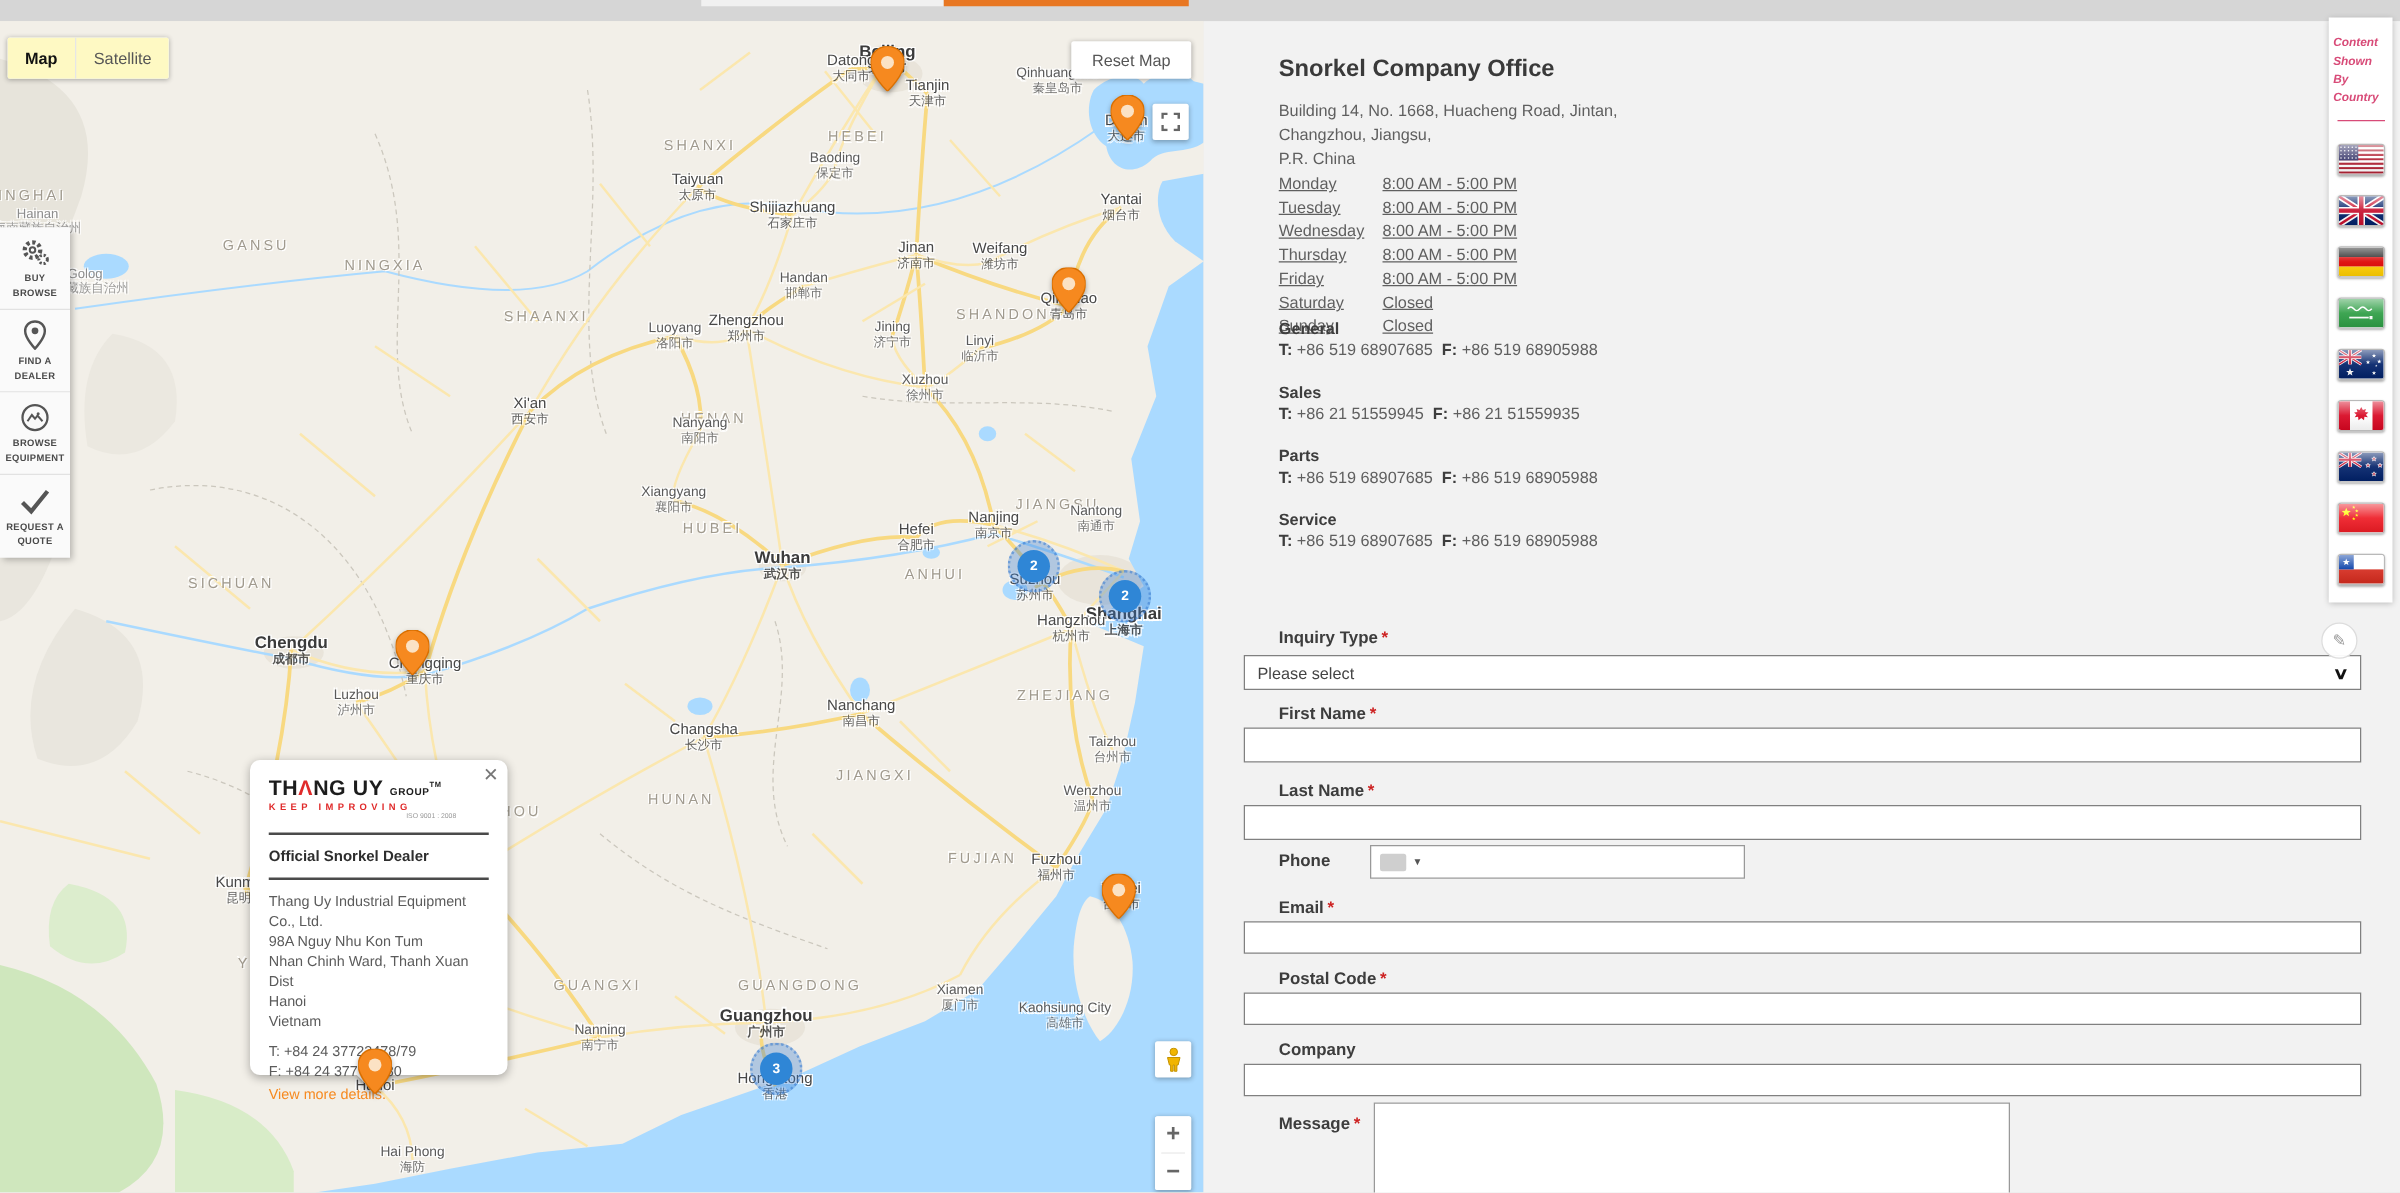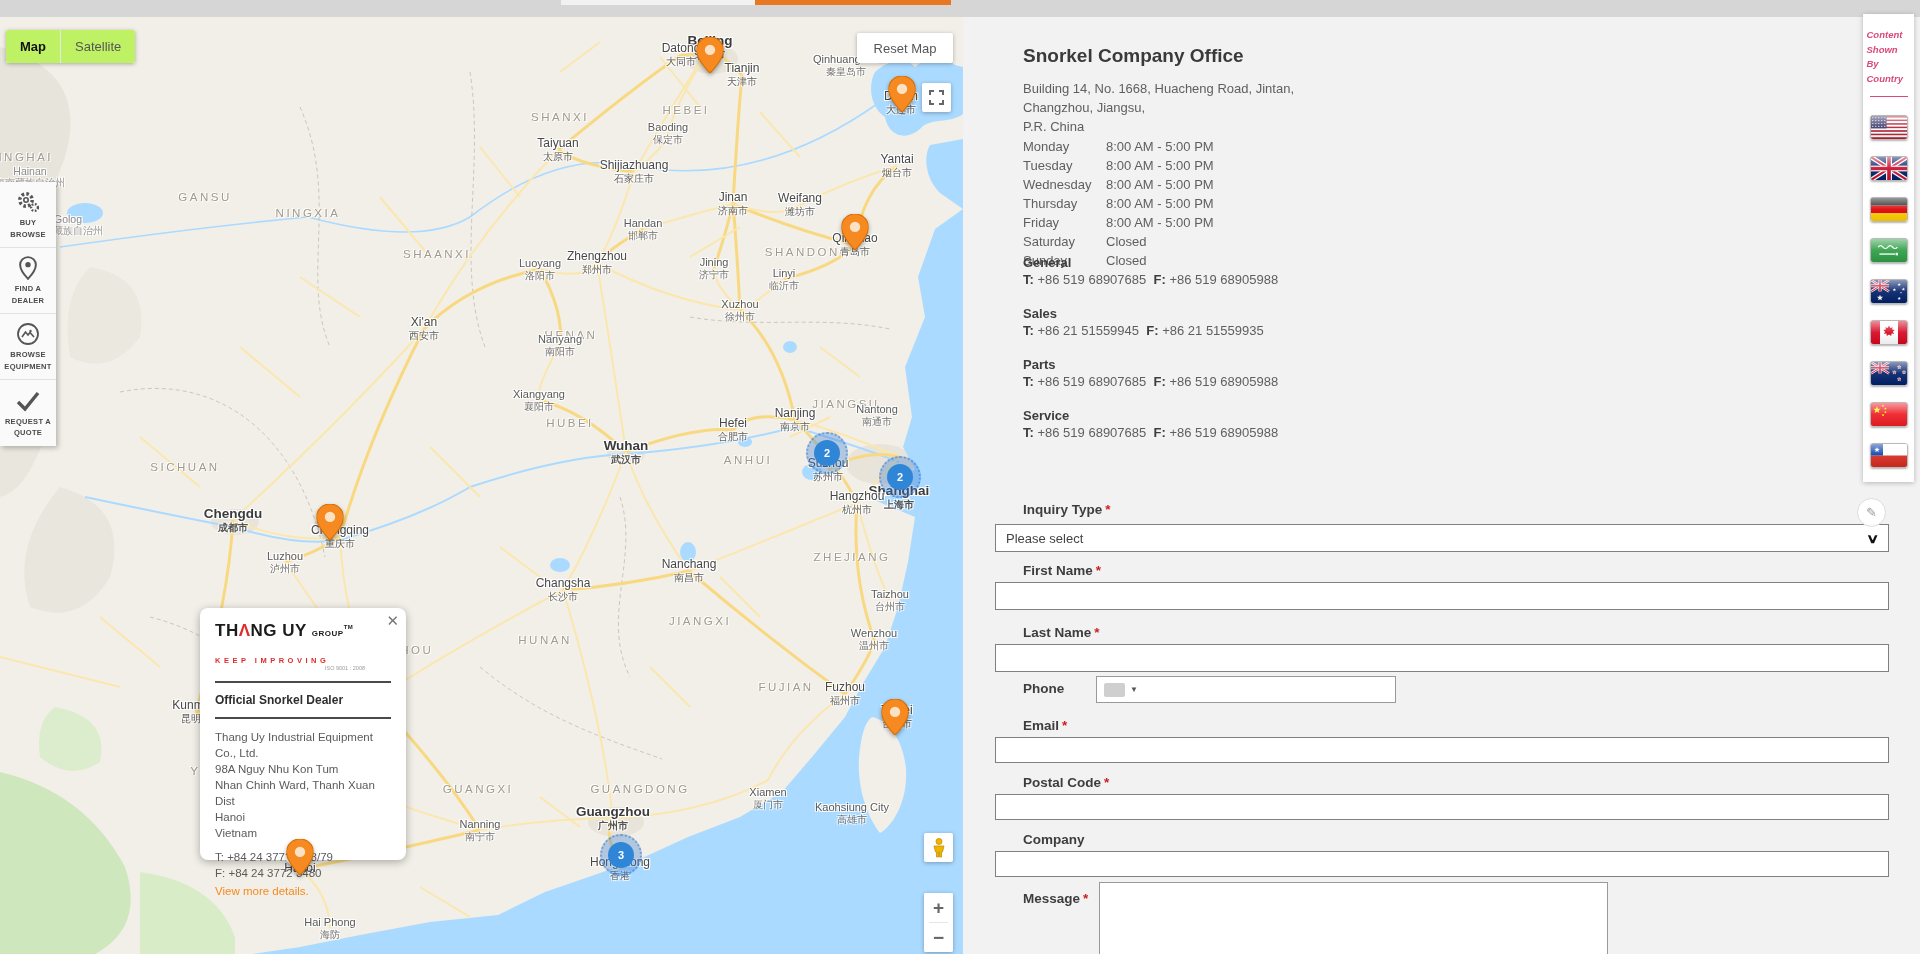--- a/index.html
+++ b/index.html
@@ -38,21 +38,21 @@
   .cluster { position:absolute; width:42px; height:42px; transform:translate(-50%,-50%); cursor:pointer; }
   .cluster .halo { position:absolute; inset:0; border-radius:50%; background:rgba(56,125,209,.35);
                    border:2px dotted rgba(56,125,209,.55); }
   .cluster .core { position:absolute; left:8px; top:8px; width:26px; height:26px; border-radius:50%;
                    background:#2f86d6; color:#fff; font-size:11px; font-weight:bold;
                    display:flex; align-items:center; justify-content:center; }
 
   
   .maptype { position:absolute; left:6px; top:13px; display:flex; box-shadow:0 1px 4px rgba(0,0,0,.3);
              border-radius:2px; overflow:hidden; background:#fff; }
-  .maptype button { height:33px; padding:0 14px; border:none; background:#bef264; font-size:13px;
+  .maptype button { height:33px; padding:0 14px; border:none; background:#fef9c3; font-size:13px;
                     font-family:"Liberation Sans",sans-serif; cursor:pointer; }
   .maptype .sel { font-weight:bold; color:#111; }
   .maptype .uns { color:#565656; border-left:1px solid #e6e6e6; }
 
   .reset-map { position:absolute; left:857px; top:16px; width:96px; height:30px; background:#fff;
                border:none; border-radius:2px; box-shadow:0 1px 4px rgba(0,0,0,.3); color:#565656;
                font-size:13px; font-family:"Liberation Sans",sans-serif; cursor:pointer; }
   .fullscreen { position:absolute; left:922px; top:66px; width:29px; height:29px; background:#fff;
                 border:none; border-radius:2px; box-shadow:0 1px 4px rgba(0,0,0,.3); cursor:pointer;
                 display:flex; align-items:center; justify-content:center; }
@@ -79,36 +79,36 @@
   .popup { position:absolute; left:200px; top:591px; width:206px; height:252px; background:#fff;
            border-radius:8px; box-shadow:0 2px 8px rgba(0,0,0,.3); padding:13px 15px 10px 15px; }
   .popup .tail { position:absolute; left:88px; bottom:-7px; width:15px; height:15px; background:#fff;
                  transform:rotate(45deg); box-shadow:3px 3px 4px rgba(0,0,0,.18); }
   .popup .close { position:absolute; right:7px; top:5px; border:none; background:none; color:#777;
                   font-size:15px; cursor:pointer; line-height:1; }
   .logo-main { font-size:17px; font-weight:bold; color:#1c1c1c; letter-spacing:.5px; }
   .logo-main .tri { color:#e02b2b; }
   .logo-grp { font-size:8px; font-weight:bold; color:#1c1c1c; }
   .logo-tm { font-size:6px; vertical-align:super; color:#1c1c1c; }
-  .logo-tag { font-size:7.5px; font-weight:bold; color:#e02b2b; letter-spacing:3.5px; margin-top:15px; }
+  .logo-tag { font-size:7.5px; font-weight:bold; color:#e02b2b; letter-spacing:3.5px; margin-top:0; }
   .logo-iso { font-size:5.5px; color:#9a9a9a; text-align:right; width:150px; }
   .popup hr { border:none; border-top:2px solid #4a4a4a; margin:10px 0; }
   .dealer-head { font-size:12px; font-weight:bold; color:#2e2e2e; }
   .popup .addr { font-size:11.5px; color:#5b5b5b; line-height:16px; }
   .popup .tel { font-size:11.5px; color:#5b5b5b; line-height:16px; margin-top:8px; }
   .popup .more { font-size:11.5px; text-decoration:none; display:inline-block; margin-top:1px; }
 
   
   .right-panel { position:absolute; left:963px; top:17px; width:957px; height:937px; background:#f2f2f2;
                  overflow:hidden; }
   .rp { position:absolute;margin-left:28px; }
   .office-title { left:32px; top:28px; font-size:19px; font-weight:bold; color:#3a3a3a; }
   .office-addr { left:32px; top:62px; font-size:13px; color:#5f5f5f; line-height:19px; }
   .hours { left:32px; top:120px; font-size:13px; color:#5f5f5f; }
-  .hours .row { display:flex; line-height:19px; }
+  .hours .row { display:flex; line-height:19px;text-decoration:underline; }
   .hours .d { width:83px; }
   .contacts { left:32px; top:237px; font-size:13px; color:#5f5f5f; }
   .contacts .hd { font-weight:bold; color:#3d3d3d; line-height:17px; margin-top:17px; }
   .contacts .sec:first-child .hd { margin-top:0; }
   .contacts .ln { line-height:17px; }
   .contacts b { color:#3d3d3d; }
 
   .fl { font-size:13.5px; font-weight:bold; color:#3d3d3d; }
   .req { color:#cc1f1f; margin-left:3px; }
   .tinput { position:absolute; background:#fff; border:1px solid #808080; height:28px; width:894px;

